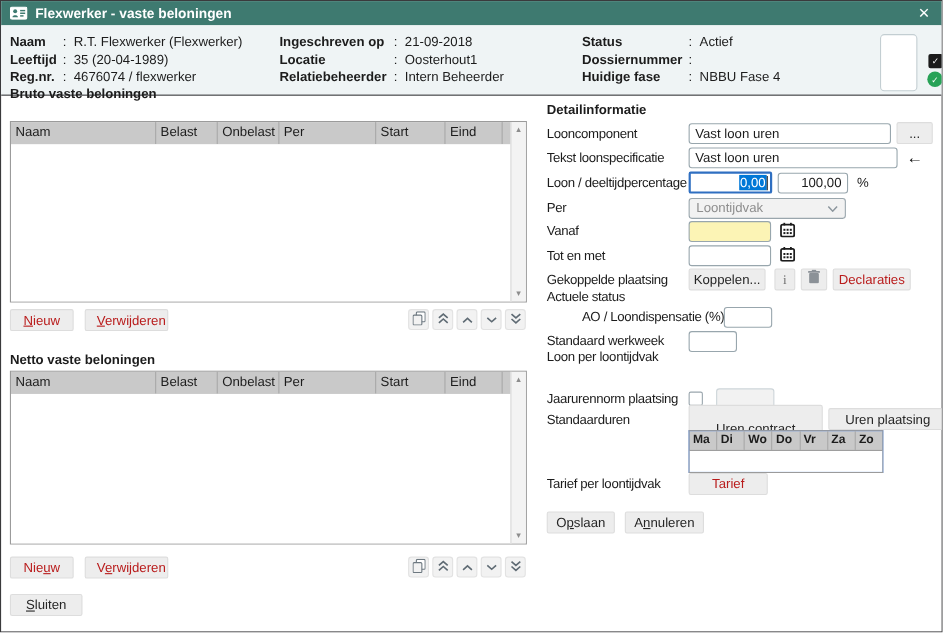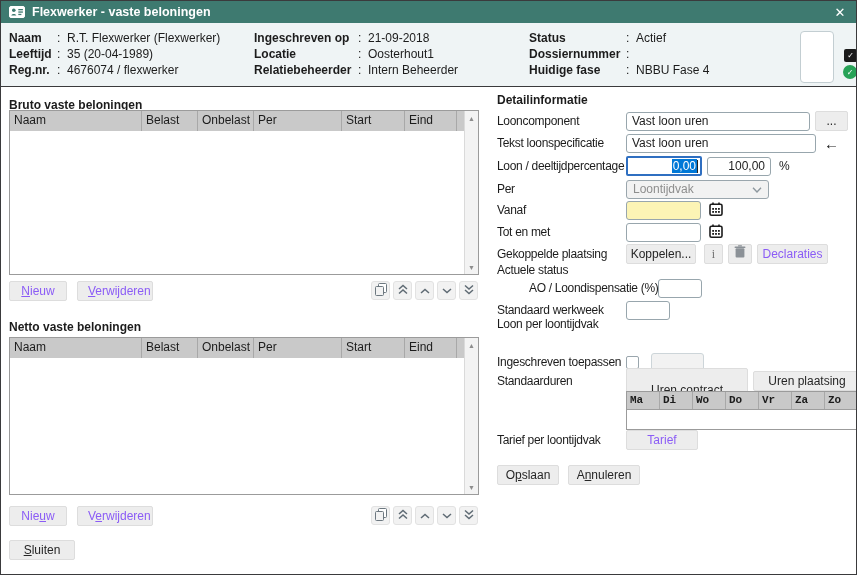--- a/index.html
+++ b/index.html
@@ -34,21 +34,21 @@
   .gh{box-sizing:border-box;padding:2px 4px;line-height:15px;border-right:1px solid #a8a8a8;overflow:hidden;white-space:nowrap;}
   .w0{width:132px;} .w1{width:56px;} .w2{width:56px;} .w3{width:88px;} .w4{width:63px;} .w5{width:52px;}
   .ghfill{flex:1;border-right:none;}
   .grid-body{position:absolute;left:0;top:20px;right:13px;bottom:0;background:#fff;}
   .vscroll{position:absolute;right:0;top:0;bottom:0;width:13px;background:#f3f3f3;border-left:1px solid #dadada;
     display:flex;flex-direction:column;justify-content:space-between;}
   .sarrow{height:14px;display:flex;align-items:center;justify-content:center;color:#8d8d8d;font-size:7px;}
   
   .btn{height:20px;line-height:18px;background:#ededed;border:1px solid #dddddd;border-radius:2px;
     box-sizing:border-box;text-align:center;color:#262626;cursor:default;padding:0 10px;white-space:nowrap;}
-  .btn.disabled{color:#8b5cf6;}
+  .btn.disabled{color:#b91c1c;}
   .key{text-decoration:underline;}
   .btnrow{position:absolute;display:flex;gap:10px;}
   .iconbtns{position:absolute;display:flex;gap:3px;}
   .ibtn{width:19px;height:19px;background:#f2f2f2;border:1px solid #e2e2e2;border-radius:3px;
     display:flex;align-items:center;justify-content:center;box-sizing:border-box;}
   
   .drow{position:absolute;left:496px;display:flex;align-items:center;height:20px;}
   .dlabel{width:129px;letter-spacing:-0.3px;white-space:nowrap;flex:none;}
   .field{height:19px;box-sizing:border-box;border:1px solid #98a6ad;border-radius:3px;background:#fff;
     padding:1px 5px;line-height:15px;overflow:hidden;white-space:nowrap;}
@@ -58,21 +58,21 @@
   .ffocus{height:20px;border:2px solid #2f6fc1;border-radius:2px;background:#fff;box-sizing:border-box;
     display:flex;align-items:center;justify-content:flex-end;padding:0 2px;}
   .sel{background:#0078d7;color:#fff;padding:0 1px;line-height:14px;}
   .cursorline{width:1px;height:13px;background:#222;}
   .dd{box-sizing:border-box;height:19px;border:1px solid #9aa6ad;border-radius:3px;background:#f2f2f2;color:#8e8e8e;
     display:flex;align-items:center;justify-content:space-between;padding:1px 6px;line-height:15px;}
   .flat-icon{display:flex;align-items:center;justify-content:center;width:20px;height:19px;}
   .chk{width:13px;height:13px;border:1px solid #9aa6ad;background:#fff;border-radius:2px;box-sizing:border-box;}
   .arrowback{font-size:15px;font-weight:bold;color:#111;line-height:19px;}
   
-  .daytable{position:absolute;left:625px;top:390px;width:232px;border:1px solid #9b9b9b;box-sizing:border-box;background:#3b82f6;font-family:Liberation Mono, monospace;}
+  .daytable{position:absolute;left:625px;top:390px;width:177px;border:1px solid #9b9b9b;box-sizing:border-box;background:#3b82f6;}
   .dayhead{display:flex;height:17px;background:#c9c9c9;border-bottom:1px solid #9e9e9e;}
   .day{flex:1;box-sizing:border-box;padding:1px 3px;line-height:14px;border-right:1px solid #a8a8a8;font-weight:bold;font-size:11px;}
   .day:last-child{border-right:none;}
   .dayrow{height:19px;background:#fff;}
   .gap5{width:5px;flex:none;} .gap8{width:8px;flex:none;}
 </style>
 </head>
 <body>
 
 <div class="window">
@@ -148,21 +148,21 @@
     </div>
     <div class="photo"></div>
     <div class="blackcheck">
         <span>✓</span>
       </div>
     <div class="greencheck">
         <span>✓</span>
       </div>
   </div>
 
-  <div class="sect" style="left:8px;top:77px;margin-top:20px;">Bruto vaste beloningen</div>
+  <div class="sect" style="left:8px;top:77px;">Bruto vaste beloningen</div>
   <div class="grid" style="top:109px;height:165px;">
     <div class="grid-head">
       <div class="gh w0">Naam</div>
       <div class="gh w1">Belast</div>
       <div class="gh w2">Onbelast</div>
       <div class="gh w3">Per</div>
       <div class="gh w4">Start</div>
       <div class="gh w5">Eind</div>
       <div class="gh ghfill"></div>
     </div>
@@ -370,21 +370,21 @@
     <span class="dlabel">Standaard werkweek</span>
     <div class="field" style="width:44px;"></div>
   </div>
 
   <div class="drow" style="top:316px;height:14px;">
     <span class="dlabel">Loon per loontijdvak</span>
     <span></span>
   </div>
 
   <div class="drow" style="top:351px;">
-    <span class="dlabel">Ingeschreven toepassen</span>
+    <span class="dlabel">Jaarurennorm plaatsing</span>
     <span class="chk"></span>
     <span style="width:12px;flex:none;"></span>
     <div class="field dim" style="width:53px;"></div>
   </div>
 
   <div class="drow" style="top:370px;">
     <span class="dlabel">Standaarduren</span>
     <div class="btn" style="width:122px;padding:12px;">Uren contract</div>
     <span class="gap5"></span>
     <div class="btn" style="width:108px;padding:0;">Uren plaatsing</div>

